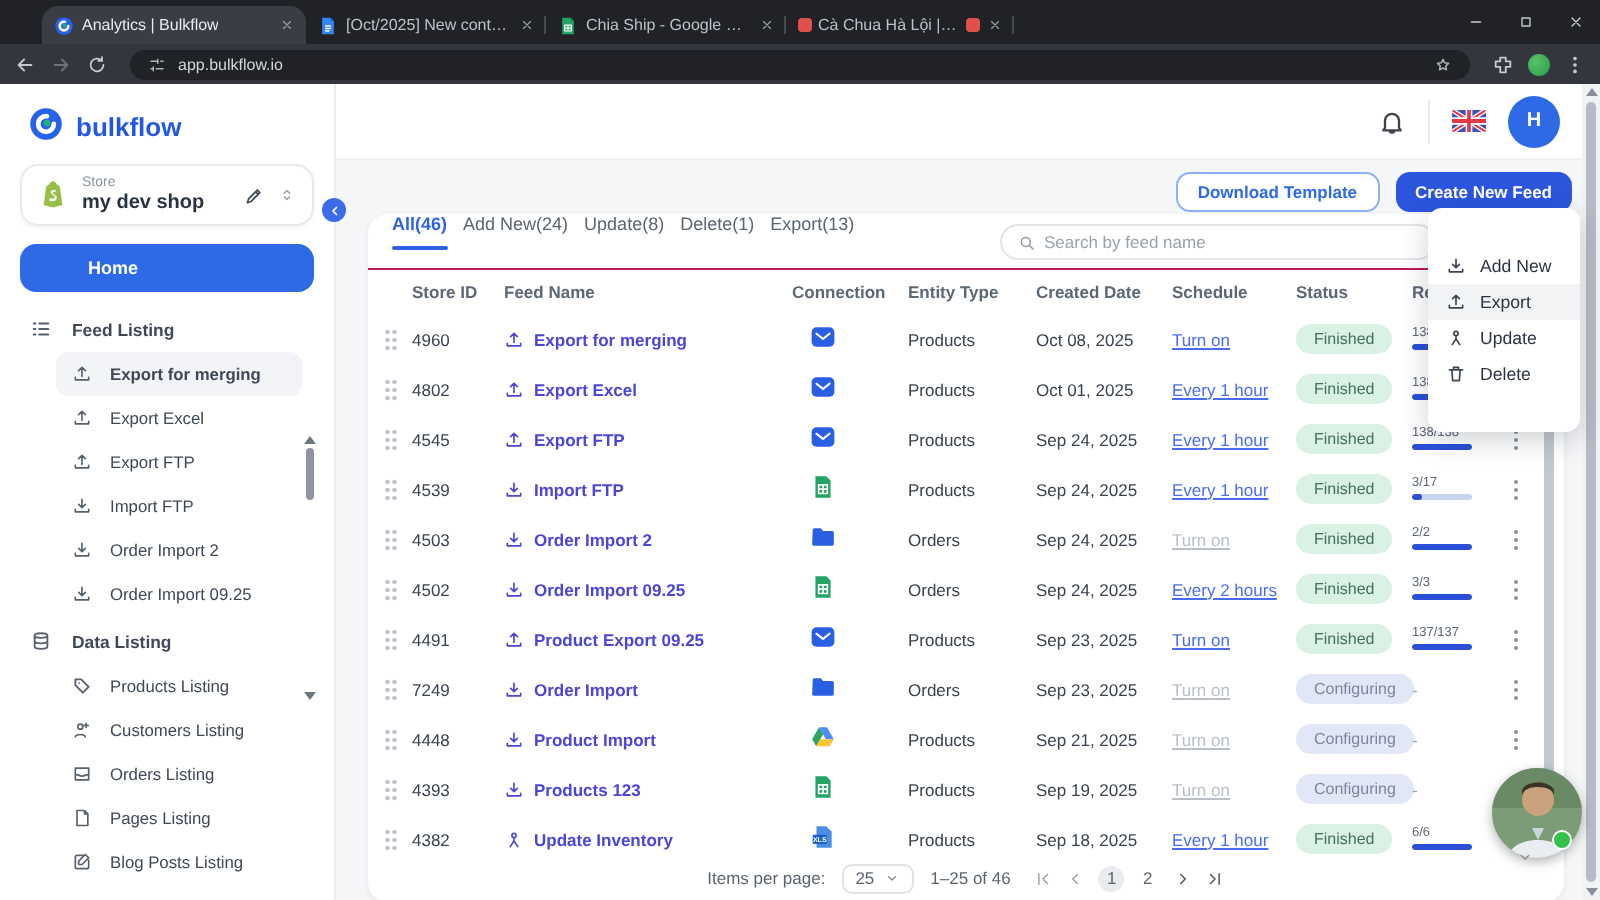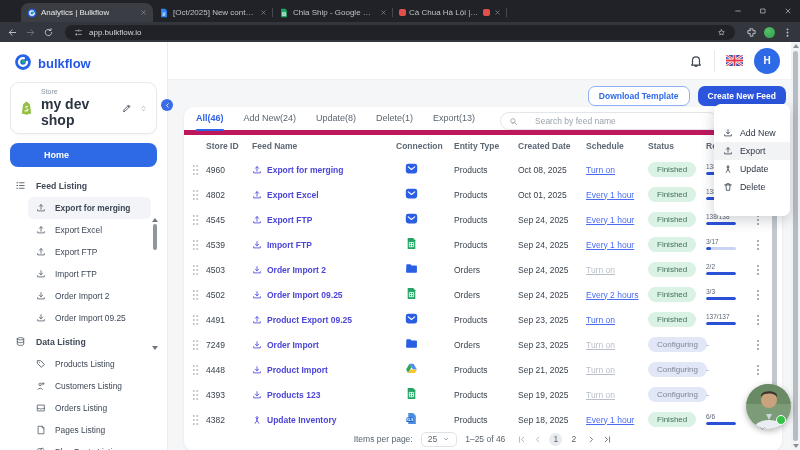--- a/index.html
+++ b/index.html
@@ -34,21 +34,21 @@
 
   
   .app{position:absolute;top:42px;left:0;right:0;bottom:0;background:#f5f6f8}
   .sidebar{position:absolute;left:0;top:0;bottom:0;width:168px;background:#fff;border-right:1px solid #ebedf0}
   .logo{display:flex;align-items:flex-end;gap:6px;padding:11px 0 9px 14px}
   .logo .mark{width:18px;height:18px}
   .logo .word{font-size:13px;font-weight:bold;color:#2457e6}
   .store{margin:2px 10px 9px;border:1px solid #e7e9ee;border-radius:9px;padding:5px 8px;display:flex;align-items:center;gap:7px;box-shadow:0 1px 2px rgba(16,24,40,.05)}
   .store .bag{width:15px;height:17px}
   .store .lab{font-size:7px;color:#8a93a0}
-  .store .val{font-size:14px;color:#2a3340;font-weight:bold;margin-top:1px}
+  .store .val{font-size:10px;color:#2a3340;font-weight:bold;margin-top:1px}
   .store .pen{width:10px;height:10px;color:#3c4653;margin-left:auto}
   .store .ud{width:9px;height:9px;color:#9aa3ad}
   .homebtn{margin:3px 10px 6px;background:#2f6ae6;border-radius:8px;height:24px;display:flex;align-items:center;gap:10px;padding-left:13px;color:#fff}
   .homebtn .i{width:11px;height:11px}
   .homebtn .t{font-size:9px;font-weight:bold}
   .sect{display:flex;align-items:center;gap:10px;padding:7px 0 6px 15px;color:#3e4856;font-size:8.7px;font-weight:bold}
   .sect .i{width:11px;height:11px;color:#57616e}
   .fitem{display:flex;align-items:center;gap:9px;height:22px;padding-left:36px;color:#3e4856;font-size:8.4px;white-space:nowrap}
   .fitem .i{width:10px;height:10px;color:#57616e}
   .fitem.sel{background:#f2f4f7;border-radius:6px;margin:0 16px 0 28px;padding-left:8px;font-weight:bold}
@@ -66,25 +66,25 @@
   .bell{width:14px;height:14px;color:#3f4650}
   .vdiv{width:1px;height:22px;background:#e6e8ec}
   .flag{width:17px;height:11px;border-radius:1px;overflow:hidden}
   .avatarH{width:26px;height:26px;border-radius:50%;background:#2f6ae6;color:#fff;font-size:10px;font-weight:bold;display:flex;align-items:center;justify-content:center}
   .actions{position:absolute;top:44px;right:14px;display:flex;gap:8px;z-index:5}
   .btn{height:20px;border-radius:7px;font-size:8.5px;font-weight:bold;display:flex;align-items:center;padding:0 10px;white-space:nowrap}
   .btn.outline{border:1px solid #8fb0f4;color:#2f6ae6;background:#fff}
   .btn.primary{background:#2c55dd;color:#fff}
 
   .card{position:absolute;left:16px;top:65px;width:598px;height:344px;background:#fff;border-radius:10px;box-shadow:0 1px 3px rgba(16,24,40,.07)}
-  .tabsrow{height:28px;border-bottom:5px solid #be185d;display:flex;align-items:flex-end;gap:20px;padding:0 12px}
+  .tabsrow{height:28px;border-bottom:1px solid #be185d;display:flex;align-items:flex-start;gap:8px;padding:0 12px}
   .mtab{font-size:9px;color:#5b6570;padding-bottom:7px;position:relative;white-space:nowrap}
   .mtab.act{color:#2f62e4;font-weight:bold}
   .mtab.act::after{content:"";position:absolute;left:0;right:0;bottom:-1px;height:2px;background:#2f62e4;border-radius:2px}
-  .search{position:absolute;right:64px;top:5px;width:218px;height:18px;border:1px solid #e2e5ea;border-radius:9px;display:flex;align-items:center;gap:17px;padding:0 8px;background:#fff}
+  .search{position:absolute;right:64px;top:5px;width:218px;height:18px;border:1px solid #e2e5ea;border-radius:9px;display:flex;align-items:center;gap:4px;padding:0 8px;background:#fff}
   .search .i{width:9px;height:9px;color:#8d96a1}
   .search input{border:0;outline:0;flex:1;font-size:8.5px;color:#333;background:transparent;font-family:inherit;min-width:0}
   .search input::placeholder{color:#9aa3ad}
 
   .grid{display:grid;grid-template-columns:16px 46px 144px 58px 64px 68px 62px 58px 46px 20px;align-items:center;padding-left:6px}
   .thead{height:22px;color:#5d6875;font-size:8.5px;font-weight:bold}
   .trow{height:25px;font-size:8.5px;color:#39424d}
   .drag{width:7px;height:12px;background-image:radial-gradient(circle,#c2c7cf 1px,transparent 1.3px);background-size:3.5px 4px;margin-left:2px}
   .cname{display:flex;align-items:center;gap:5px;color:#4b45d8;font-weight:bold;white-space:nowrap;overflow:hidden}
   .cname .i{width:10px;height:10px}

